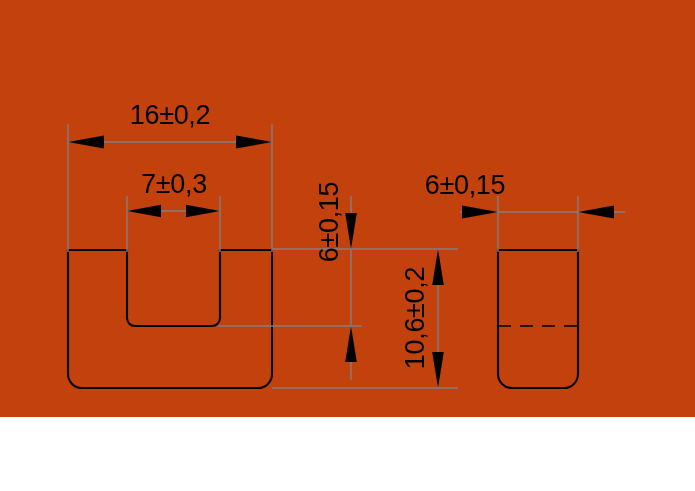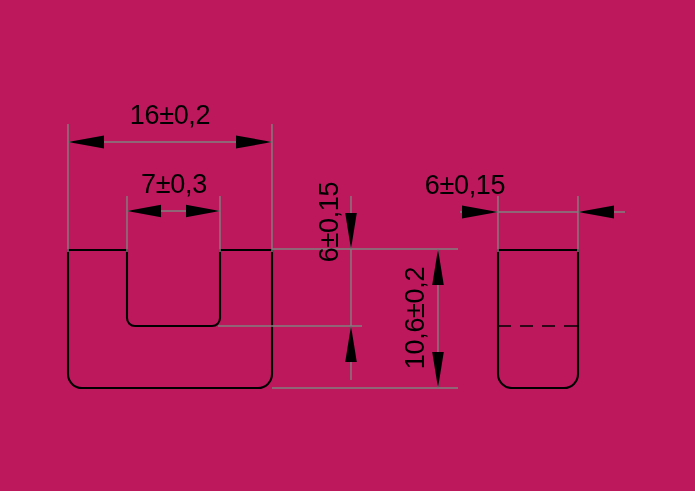--- a/index.html
+++ b/index.html
@@ -7,22 +7,22 @@
     margin: 0;
     padding: 0;
     background: #ffffff;
   }
   body {
     font-family: "Liberation Sans", sans-serif;
   }
   #drawing-root {
     position: relative;
     width: 695px;
-    height: 491px;
-    background: #be185d;
+    height: 417px;
+    background: #c2410c;
     overflow: hidden;
   }
   #drawing-svg {
     display: block;
     width: 695px;
     height: 491px;
   }
   .outline {
     fill: none;
     stroke: #000000;

